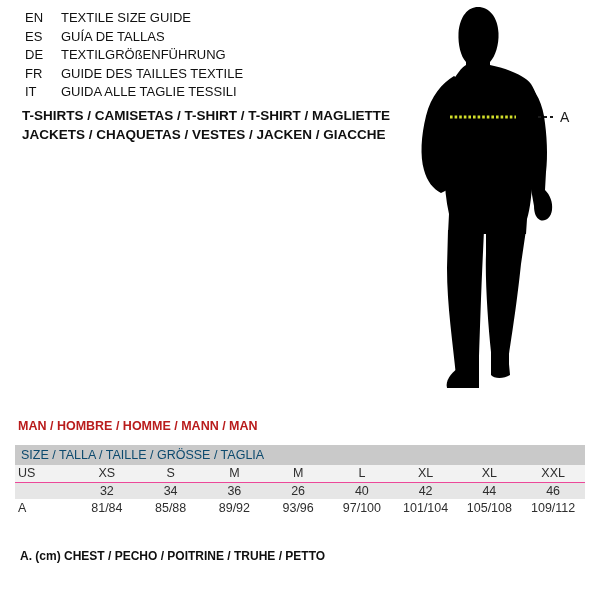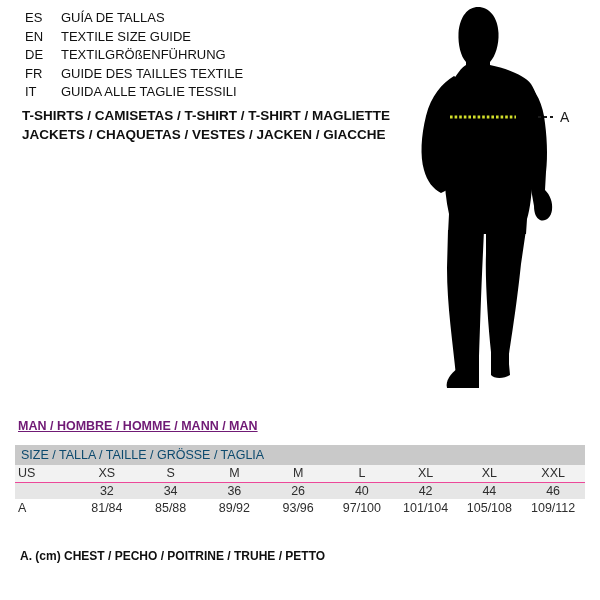--- a/index.html
+++ b/index.html
@@ -12,21 +12,21 @@
   .lang-row{display:flex;font-size:13px;line-height:18.5px;color:#111;}
   .lang-code{width:36px;flex:0 0 36px;}
   .lang-label{white-space:nowrap;}
   
   .categories{position:absolute;left:22px;top:106px;font-weight:700;font-size:13.5px;line-height:19px;color:#0f0f0f;}
   .category-line{white-space:nowrap;}
   
   .figure{position:absolute;left:412px;top:4px;width:172px;height:392px;}
   .figure svg{display:block;width:100%;height:100%;}
   
-  .man-heading{position:absolute;left:18px;top:419px;font-weight:700;font-size:12.5px;color:#701a75;text-decoration:underline;}
+  .man-heading{position:absolute;left:18px;top:419px;font-weight:700;font-size:12.5px;color:#b91c1c;}
   
   .size-table{position:absolute;left:15px;top:445px;width:570px;border-collapse:collapse;table-layout:fixed;font-size:12.5px;color:#2e2e2e;}
   .size-table thead th{
     background:#c9c9c9;text-align:left;font-weight:400;color:#0c4a6e;
     height:18px;padding:1px 0 1px 6px;white-space:nowrap;
   }
   .size-table tbody th{text-align:left;font-weight:400;padding-left:3px;white-space:nowrap;color:#2e2e2e;}
   .size-table tbody td{text-align:center;white-space:nowrap;}
   .size-table tbody tr{height:17px;}
   .size-table tbody tr.stripe-light{background:#f2f2f2;}
@@ -35,26 +35,26 @@
   
   .note{position:absolute;left:20px;top:549px;font-weight:700;font-size:12px;color:#0f0f0f;}
 </style>
 </head>
 <body>
 
 <div class="canvas">
 
   <div class="langs">
       <div class="lang-row">
+        <span class="lang-code">EN</span>
+        <span class="lang-label">TEXTILE SIZE GUIDE</span>
+      </div>
+      <div class="lang-row">
         <span class="lang-code">ES</span>
         <span class="lang-label">GUÍA DE TALLAS</span>
-      </div>
-      <div class="lang-row">
-        <span class="lang-code">EN</span>
-        <span class="lang-label">TEXTILE SIZE GUIDE</span>
       </div>
       <div class="lang-row">
         <span class="lang-code">DE</span>
         <span class="lang-label">TEXTILGRÖßENFÜHRUNG</span>
       </div>
       <div class="lang-row">
         <span class="lang-code">FR</span>
         <span class="lang-label">GUIDE DES TAILLES TEXTILE</span>
       </div>
       <div class="lang-row">

